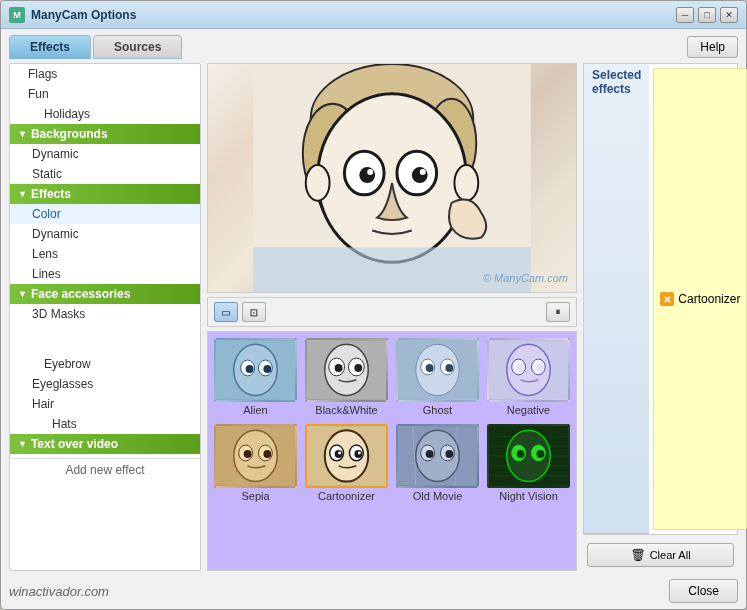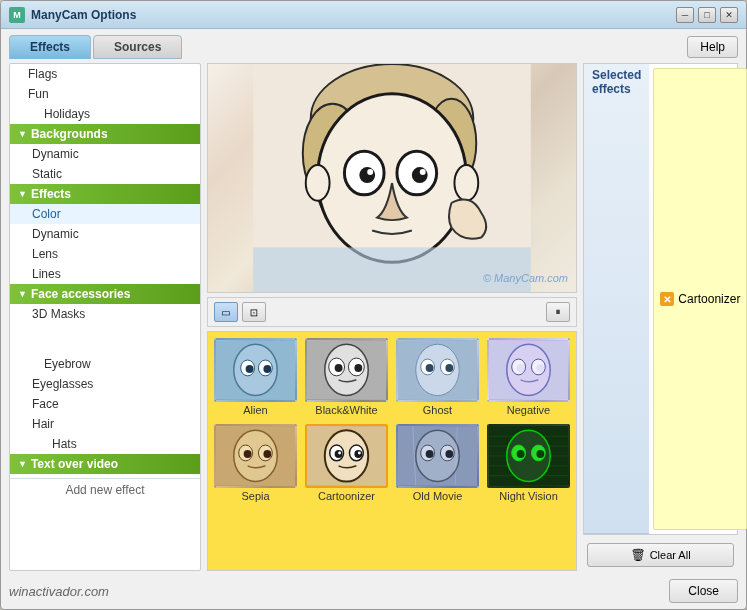--- a/index.html
+++ b/index.html
@@ -220,21 +220,21 @@
       border-radius: 2px;
       cursor: pointer;
       display: flex;
       align-items: center;
       justify-content: center;
       font-size: 10px;
     }
     .vc-btn.active { background: linear-gradient(to bottom, #c8e0f8, #a8c8e8); border-color: #7099bb; }
     .effects-grid-area {
       flex: 1;
-      background: #fde047;
+      background: #c4b5fd;
       border: 1px solid #ccc;
       overflow-y: auto;
       padding: 4px;
       position: relative;
     }
     .effects-grid-area::-webkit-scrollbar { width: 8px; }
     .effects-grid-area::-webkit-scrollbar-track { background: #f0f0f0; }
     .effects-grid-area::-webkit-scrollbar-thumb { background: #b0b0b0; border-radius: 4px; }
     .effects-grid {
       display: grid;
@@ -412,21 +412,20 @@
         <div class="tree-item" style="padding-left:22px;">Dynamic</div>
         <div class="tree-item" style="padding-left:22px;">Lens</div>
         <div class="tree-item" style="padding-left:22px;">Lines</div>
         <div class="tree-item category">
           <span class="tree-arrow">▼</span>
           <span>Face accessories</span>
         </div>
         <div class="tree-item" style="padding-left:22px;">3D Masks</div>
         <div class="tree-item" style="padding-left:34px;margin-top:30px;">Eyebrow</div>
         <div class="tree-item" style="padding-left:22px;">Eyeglasses</div>
-        <div class="tree-item" style="padding-left:22px;">Face</div>
         <div class="tree-item" style="padding-left:22px;">Hair</div>
         <div class="tree-item" style="padding-left:22px;margin-left:20px;">Hats</div>
         <div class="tree-item category" style="margin-bottom:4px;">
           <span class="tree-arrow">▼</span>
           <span>Text over video</span>
         </div>
         <div class="add-new-effect">Add new effect</div>
       </div>
 
       <div class="center-panel">

